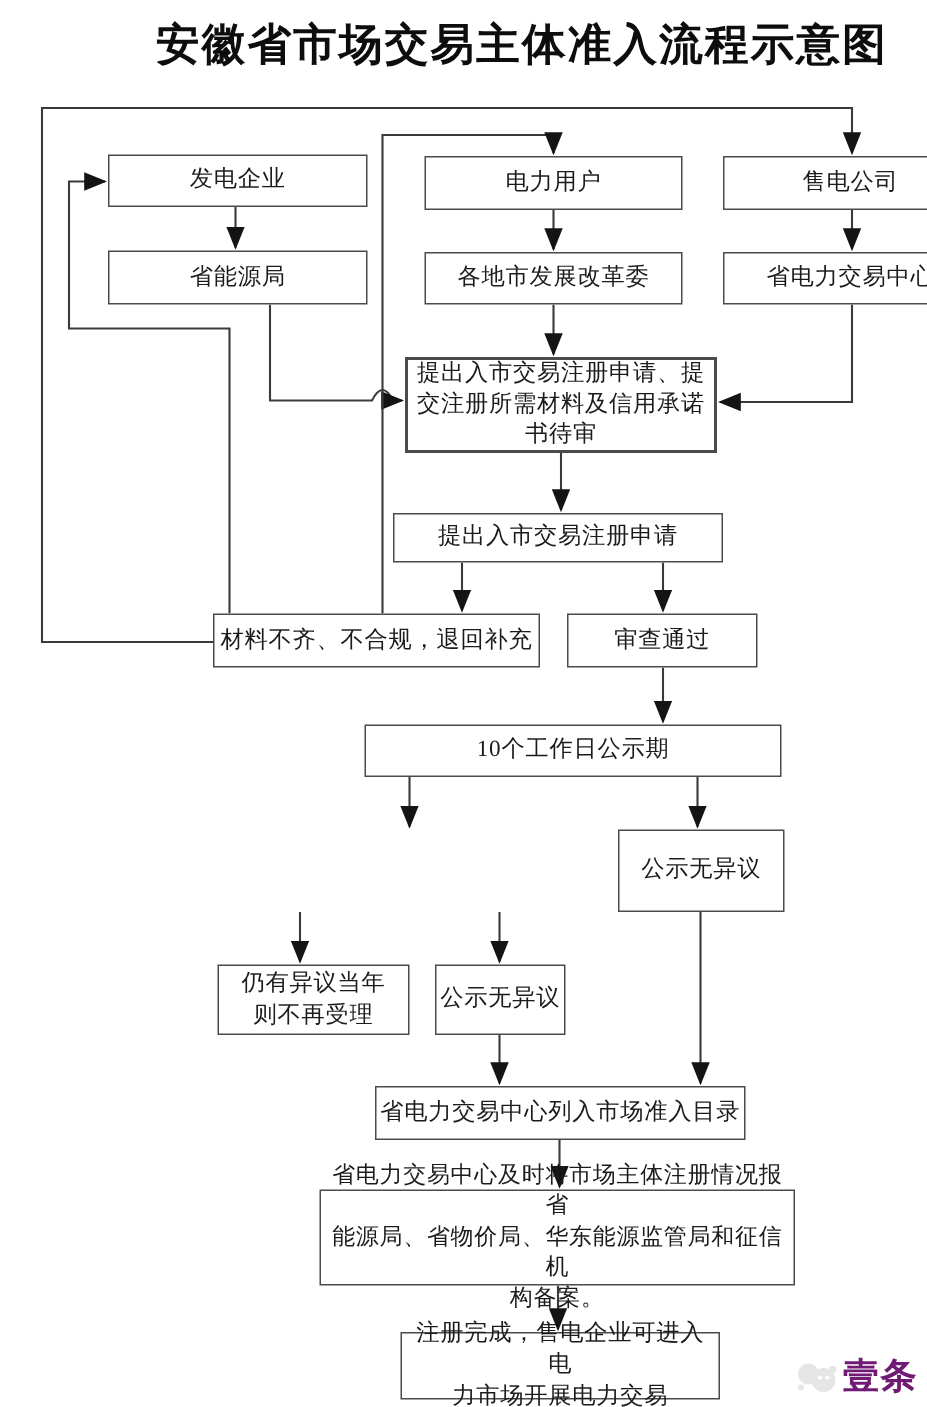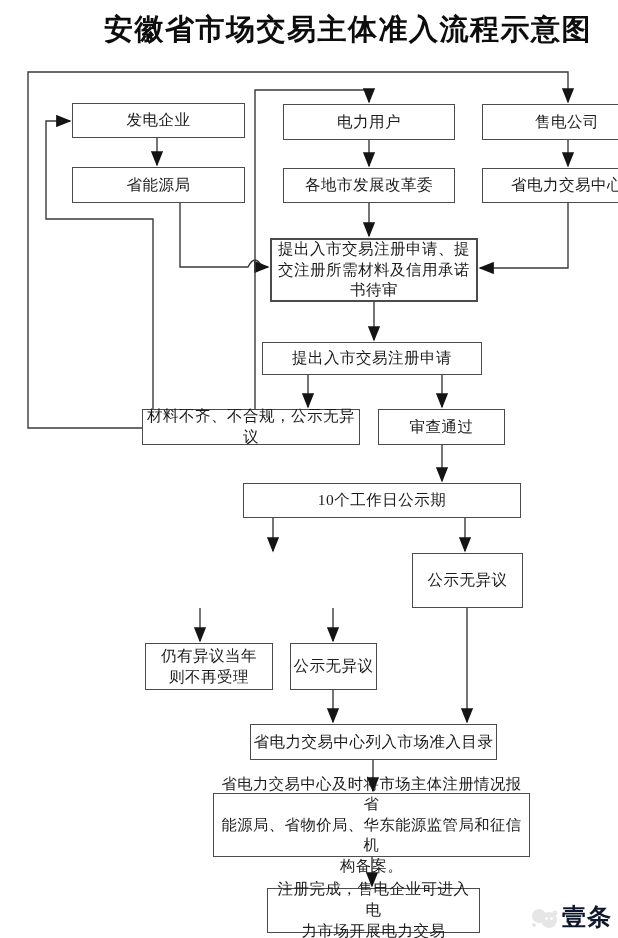--- a/index.html
+++ b/index.html
@@ -36,21 +36,21 @@
   .b-gongshi {left:243px;top:483px;width:278px;height:35px;}
   .b-youyiyi {left:145px;top:553px;width:237px;height:55px;}
   .b-wuyiyi-r{left:412px;top:553px;width:111px;height:55px;}
   .b-rengyou {left:145px;top:643px;width:128px;height:47px;}
   .b-wuyiyi-s{left:290px;top:643px;width:87px; height:47px;}
   .b-mulu    {left:250px;top:724px;width:247px;height:36px;}
   .b-beian   {left:213px;top:793px;width:317px;height:64px;font-size:15.3px;}
   .b-zhuce   {left:267px;top:888px;width:213px;height:45px;}
   #watermark{
     position:absolute;left:530px;top:901px;display:flex;align-items:center;
-    color:#0f172a;font-size:24px;font-weight:bold;letter-spacing:1px;
+    color:#701a75;font-size:24px;font-weight:bold;letter-spacing:1px;
   }
   #watermark svg{margin-right:2px;}
 </style>
 </head>
 <body>
 
 <div id="canvas">
 
   <div id="title">安徽省市场交易主体准入流程示意图</div>
 
@@ -92,21 +92,21 @@
   <div class="box b-fadian">发电企业</div>
   <div class="box b-nengyuan">省能源局</div>
   <div class="box b-dianli">电力用户</div>
   <div class="box b-gedishi">各地市发展改革委</div>
   <div class="box b-shoudian">售电公司</div>
   <div class="box b-jiaoyi">省电力交易中心</div>
   <div class="box b-tichu box--heavy">提出入市交易注册申请、提
 交注册所需材料及信用承诺
 书待审</div>
   <div class="box b-shencha">提出入市交易注册申请</div>
-  <div class="box b-cailiao">材料不齐、不合规，公示无异议</div>
+  <div class="box b-cailiao">材料不齐、不合规，退回补充</div>
   <div class="box b-tongguo">审查通过</div>
   <div class="box b-gongshi">10个工作日公示期</div>
   <div class="box b-wuyiyi-r">公示无异议</div>
   <div class="box b-rengyou">仍有异议当年
 则不再受理</div>
   <div class="box b-wuyiyi-s">公示无异议</div>
   <div class="box b-mulu">省电力交易中心列入市场准入目录</div>
   <div class="box b-beian">省电力交易中心及时将市场主体注册情况报省
 能源局、省物价局、华东能源监管局和征信机
 构备案。</div>

